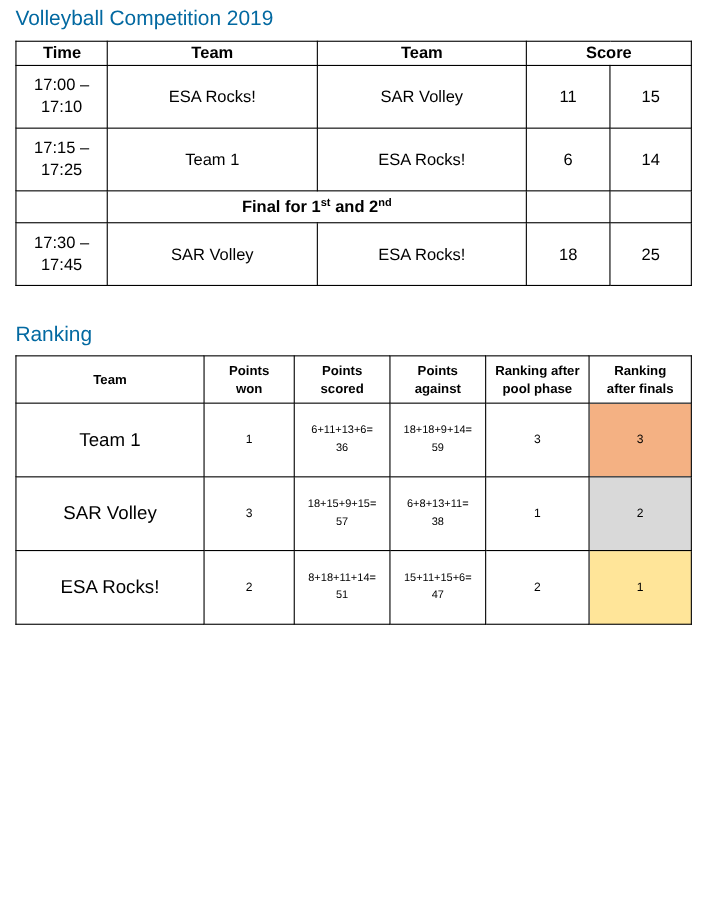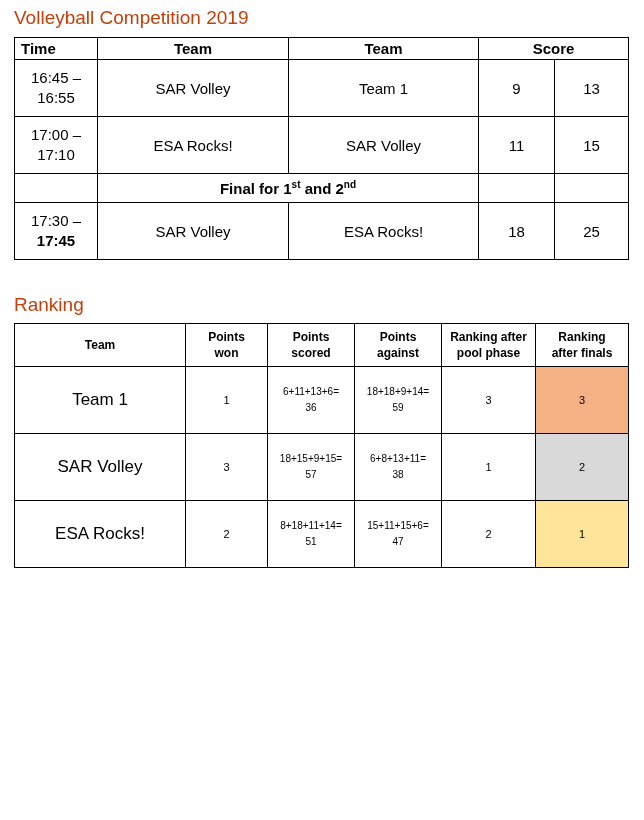--- a/index.html
+++ b/index.html
@@ -15,21 +15,21 @@
     box-sizing: border-box;
     padding: 7px 15px 0 14px;
     background: #fff;
     overflow: hidden;
   }
   .doc-heading {
     font-family: "Liberation Sans", "DejaVu Sans", sans-serif;
     font-weight: 400;
     font-size: 19px;
     line-height: 22px;
-    color: #c2410c;
+    color: #0369a1;
     margin: 0 0 8px 0;
   }
   .doc-heading.second {
     margin-top: 34px;
     margin-bottom: 7px;
   }
   table {
     border-collapse: collapse;
     table-layout: fixed;
     width: 614px;
@@ -43,25 +43,25 @@
     overflow: hidden;
   }
   
   .sched .head-row th {
     height: 22px;
     font-size: 15px;
     font-weight: 700;
   }
   .sched .th-time {
     text-align: left;
-    padding-left: 6px;
+    padding-left: 24px;
   }
   .sched .match-row td { height: 57px; font-size: 15px; }
   .time-cell .t-line { display: block; line-height: 20px; }
-  .time-end-bold { font-weight: 700; }
+  .time-end-bold { font-weight: 400; }
   .final-row td { height: 29px; }
   .final-label {
     font-weight: 700;
     font-size: 15px;
     margin-top: 31px;
   }
   .final-label sup { font-size: 10px; }
   
   .rank .head-row th {
     height: 43px;
@@ -94,42 +94,42 @@
         <tr class="head-row">
       <th class="th-time">Time</th>
       <th>Team</th>
       <th>Team</th>
       <th colspan="2">Score</th>
     </tr>
 
 
 
 
-    <tr class="match-row">
-      <td class="time-cell">
-        <span class="t-line">16:45 –</span>
-        <span class="t-line">16:55</span>
-      </td>
-      <td>SAR Volley</td>
-      <td>Team 1</td>
-      <td>9</td>
-      <td>13</td>
-    </tr>
 
     <tr class="match-row">
       <td class="time-cell">
         <span class="t-line">17:00 –</span>
         <span class="t-line">17:10</span>
       </td>
       <td>ESA Rocks!</td>
       <td>SAR Volley</td>
       <td>11</td>
       <td>15</td>
     </tr>
 
+    <tr class="match-row">
+      <td class="time-cell">
+        <span class="t-line">17:15 –</span>
+        <span class="t-line">17:25</span>
+      </td>
+      <td>Team 1</td>
+      <td>ESA Rocks!</td>
+      <td>6</td>
+      <td>14</td>
+    </tr>
 
     <tr class="final-row">
       <td></td>
       <td colspan="2" class="final-label"><span>Final for 1</span><sup>st</sup><span> and 2</span><sup>nd</sup></td>
       <td></td>
       <td></td>
     </tr>
 
     <tr class="match-row">
       <td class="time-cell">

